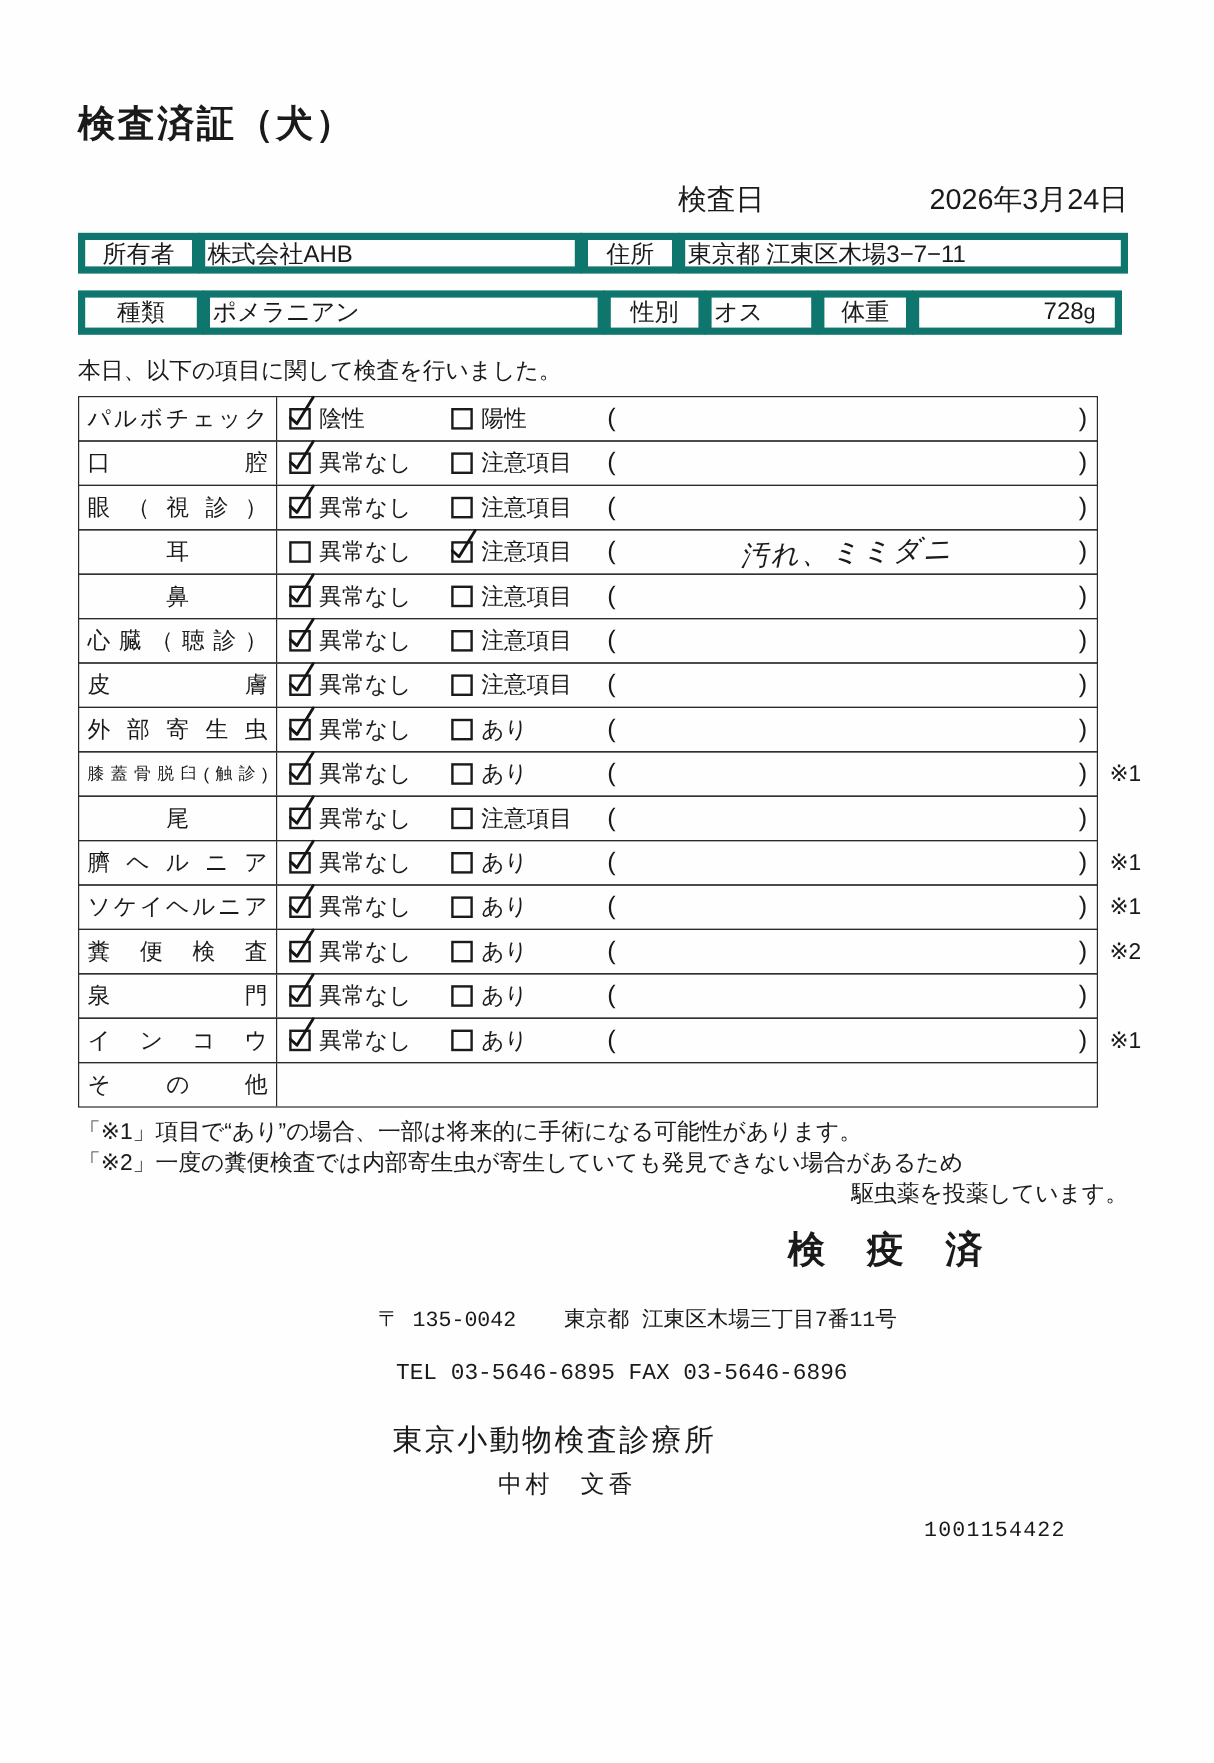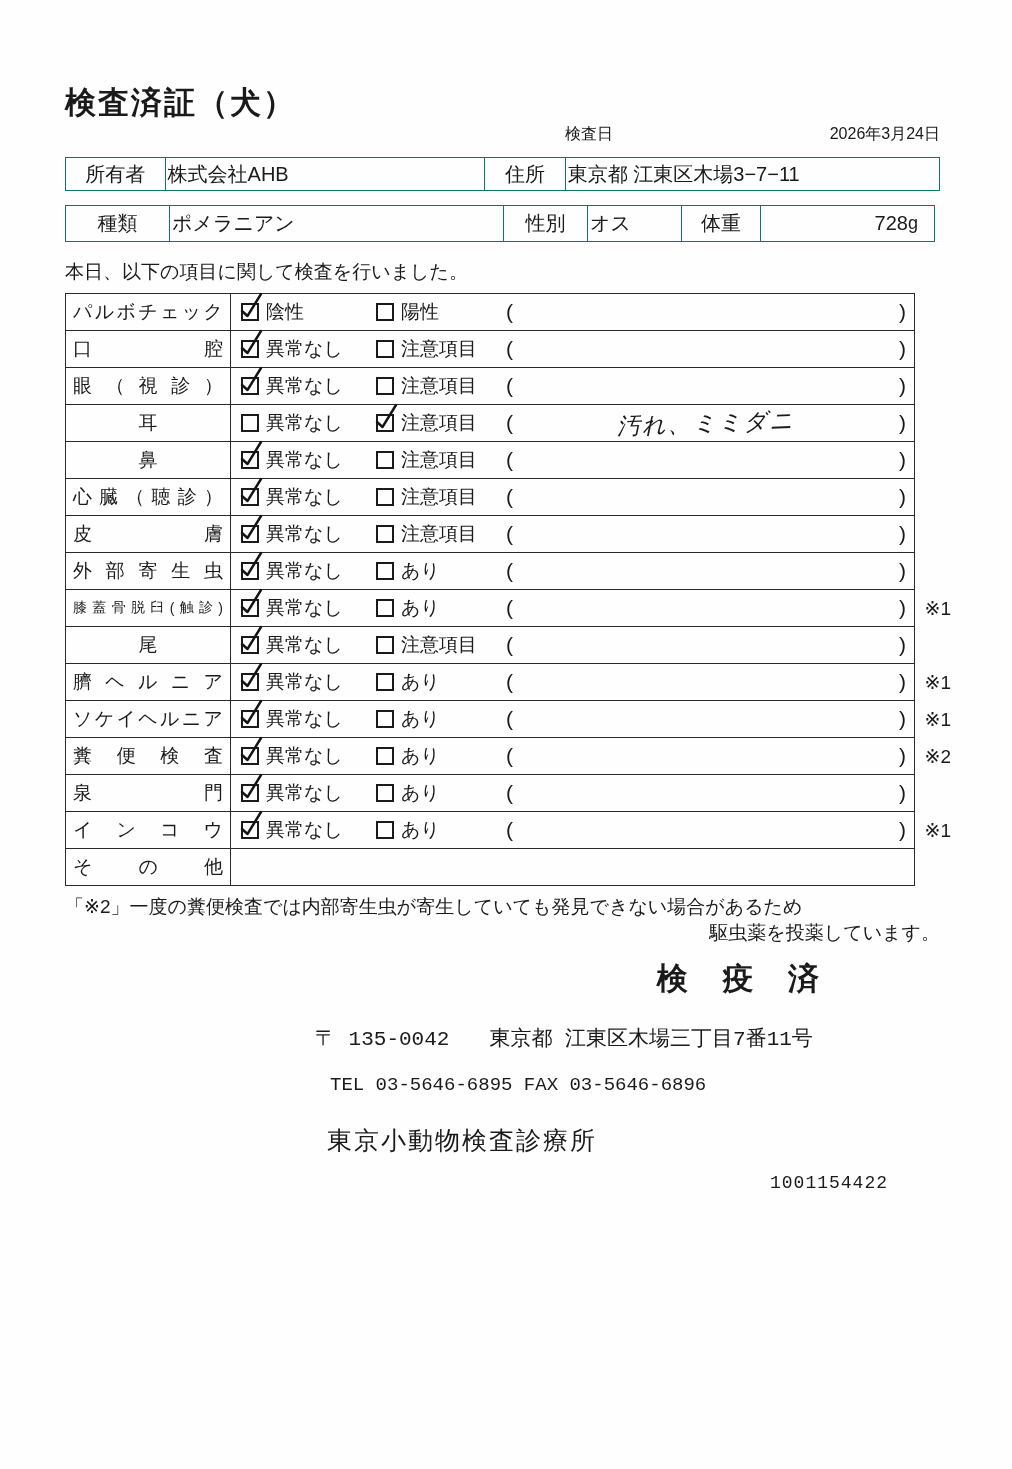--- a/index.html
+++ b/index.html
@@ -6,24 +6,24 @@
   body{
     width:1012px;height:1469px;background:#fefefe;color:#1a1a1a;
     font-family:"Liberation Sans","DejaVu Sans",sans-serif;
     position:relative;overflow:hidden;
   }
   .page{padding:0 72px 0 65px;}
   .title{
     margin-top:82px;text-align:left;font-size:31px;font-weight:bold;
     letter-spacing:2px;
   }
-  .date-row{display:flex;justify-content:space-between;margin-left:500px;font-size:16px;}
+  .date-row{display:flex;justify-content:space-between;margin-left:500px;margin-top:26px;font-size:24px;}
   
   .info-row{display:flex;width:875px;}
-  .cell{border:1px solid #0f766e;margin-left:-1px;display:flex;align-items:center;font-size:20px;box-sizing:border-box;}
+  .cell{border:6px solid #0f766e;margin-left:-1px;display:flex;align-items:center;font-size:20px;box-sizing:border-box;}
   .cell:first-child{margin-left:0;}
   .lab{justify-content:center;}
   .val{padding-left:2px;}
   .w105{width:105px;} .w335{width:335px;} .w85{width:85px;} .w350{width:392px;}
   .w95{width:95px;} .w80{width:80px;} .w175{width:175px;}
   .h34{height:34px;} .h37{height:37px;}
   .gap14{height:14px;} .gap6{height:6px;}
   .weight-val{justify-content:flex-end;padding-right:16px;}
   .unit{font-size:18px;}
   .mt12{margin-top:12px;}
@@ -46,21 +46,21 @@
   .handwriting{display:inline-block;font-size:23px;font-style:italic;transform:rotate(-2deg);letter-spacing:2px;}
   .ref-mark{position:absolute;right:-37px;top:7px;font-size:19px;}
   
   .footnotes{margin-top:8px;font-size:19px;line-height:26px;}
   .footnotes .indent{margin-left:70px;text-align:right;}
   .bottom-row{display:flex;align-items:flex-end;margin-top:12px;}
   .disclaimer{font-size:20px;line-height:29px;}
   .stamp{margin-left:auto;margin-right:108px;margin-bottom:10px;font-size:31px;letter-spacing:13px;font-weight:bold;white-space:nowrap;}
   
   .mono{font-family:"Liberation Mono","DejaVu Sans Mono",monospace;}
-  .postal-line{margin-top:14px;margin-left:250px;font-size:21px;display:flex;gap:40px;align-items:center;}
+  .postal-line{margin-top:14px;margin-left:250px;font-size:18px;display:flex;gap:40px;align-items:center;}
   .tel-line{margin-top:22px;margin-left:265px;font-size:19px;}
   .clinic-line{margin-top:28px;margin-left:262px;font-size:25px;letter-spacing:2px;}
   .vet-line{margin-top:7px;margin-left:350px;font-size:20px;letter-spacing:3px;}
   .serial-line{margin-top:16px;margin-left:705px;font-size:18px;letter-spacing:1px;}
 </style>
 </head>
 <body>
 
 <div class="page">
 
@@ -507,33 +507,35 @@
         <div class="chk-label justify">
           <span>そ</span>
           <span>の</span>
           <span>他</span>
         </div>
         <div class="chk-body"></div>
       </div>
     </div>
 
   <div class="footnotes">
+    <div>「※1」項目で“あり”の場合、一部は将来的に手術になる可能性があります。</div>
     <div>「※2」一度の糞便検査では内部寄生虫が寄生していても発見できない場合があるため</div>
     <div class="indent">駆虫薬を投薬しています。</div>
   </div>
 
   <div class="bottom-row">
     <div class="stamp">検 疫 済</div>
   </div>
 
   <div class="postal-line mono">
     <span>〒 135-0042</span>
     <span>東京都 江東区木場三丁目7番11号</span>
   </div>
 
   <div class="tel-line mono">TEL 03-5646-6895  FAX 03-5646-6896</div>
 
   <div class="clinic-line">東京小動物検査診療所</div>
 
+  <div class="vet-line">中村　文香</div>
 
   <div class="serial-line mono">1001154422</div>
 
 </div>
 
 </body></html>

